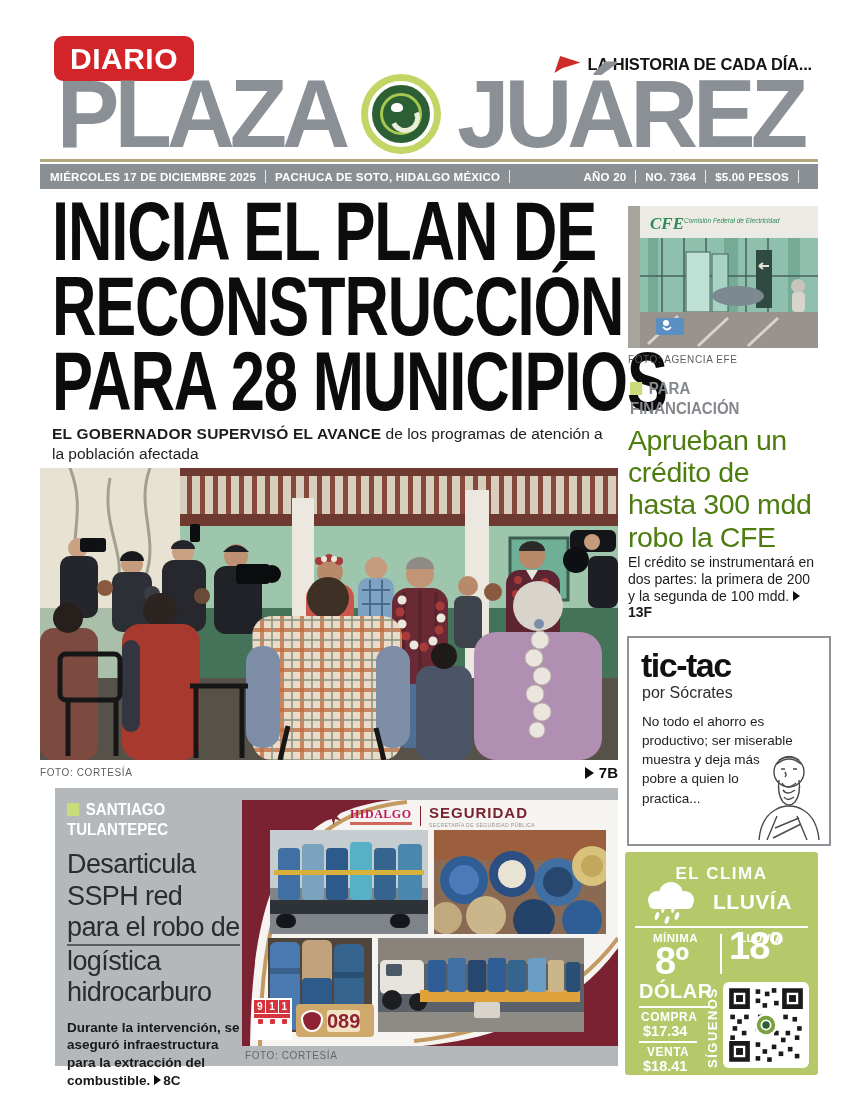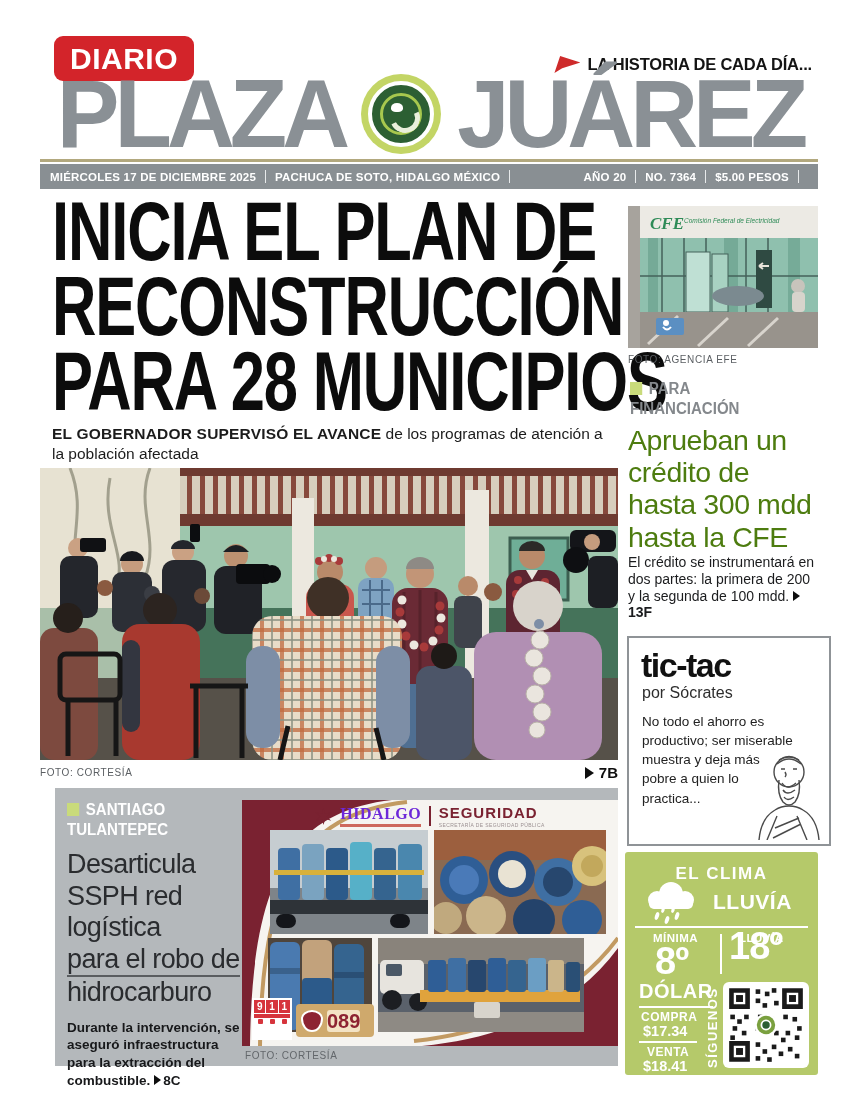--- a/index.html
+++ b/index.html
@@ -51,21 +51,21 @@
   .santiago-headline div { font-size:27px; color:#2a2c2f; line-height:1.17; letter-spacing:-.6px; }
   .santiago-headline .u { border-bottom:2px solid #5a5d60; display:inline-block; }
   .santiago-body { margin-top:10px; width:176px; font-size:13.5px; font-weight:600; color:#17181a; line-height:1.3; }
   .santiago-body .page-ref-inline { font-weight:bold; }
   .tri-icon-sm { display:inline-block; width:0; height:0; border-left:7px solid #0e0e0e; border-top:5px solid transparent; border-bottom:5px solid transparent; margin:0 2px 0 4px; }
 
   
   .security-card { position:absolute; left:187px; top:12px; width:376px; height:246px; background:#f6f4f0; overflow:hidden; }
   .card-bg { position:absolute; left:0; top:0; width:100%; height:100%; }
   .card-header { position:absolute; left:0; top:3px; width:100%; height:26px; display:flex; align-items:center; justify-content:center; gap:8px; }
-  .hidalgo-word { font-family:"Liberation Serif", serif; font-weight:bold; font-size:16px; color:#6d28d9; letter-spacing:.5px; line-height:1; }
+  .hidalgo-word { font-family:"Liberation Serif", serif; font-weight:bold; font-size:12px; color:#be185d; letter-spacing:.5px; line-height:1; }
   .hidalgo-sub-bar { height:3px; background:#c0392b; margin-top:2px; opacity:.75; }
   .header-divider { width:1.5px; height:20px; background:#7a2231; }
   .seguridad-word { font-weight:bold; font-size:15px; color:#7a2231; letter-spacing:1px; line-height:1; }
   .seguridad-sub { font-size:5px; color:#9a8f91; letter-spacing:.4px; margin-top:2px; }
   .card-photo { position:absolute; }
   .badge-911 { position:absolute; left:10px; top:198px; width:40px; height:42px; background:#fff; padding:2px; }
   .badge-911 .digits { display:flex; gap:1px; }
   .badge-911 .digits span { flex:1; background:#d6343c; color:#fff; font-weight:bold; font-size:10px; text-align:center; padding:1px 0; }
   .badge-911 .bar { height:4px; background:#d6343c; margin-top:1px; }
   .badge-911 .dots { display:flex; justify-content:space-around; margin-top:1px; }
@@ -303,22 +303,22 @@
     </span>
   </div>
 
   <div class="abs gray-panel">
 
     <div class="santiago-block">
       <div class="kicker"><span class="sq"></span><span>SANTIAGO TULANTEPEC</span></div>
       <div class="santiago-headline">
         <div>Desarticula</div>
         <div>SSPH red</div>
+        <div><span class="u">para el robo de</span></div>
         <div>logística</div>
-        <div><span class="u">para el robo de</span></div>
         <div>hidrocarburo</div>
       </div>
       <div class="santiago-body"><span>Durante la intervención, se aseguró infraestructura para la extracción del combustible.</span><span class="tri-icon-sm"></span><span class="page-ref-inline">8C</span></div>
     </div>
 
     <div class="security-card">
       <svg class="card-bg" viewBox="0 0 376 246" preserveAspectRatio="none">
         <path d="M0,0 L150,0 C45,12 10,85 8,246 L0,246 Z" fill="#7a2231"></path>
         <path d="M165,2 C55,14 20,88 18,246" stroke="#c29a62" stroke-width="4" fill="none"></path>
         <path d="M376,246 L376,148 C332,208 262,238 180,246 Z" fill="#7a2231"></path>
@@ -468,21 +468,21 @@
     </svg>
   </div>
   <div class="abs photo-caption cfe-caption">FOTO: AGENCIA EFE</div>
 
   <div class="abs kicker cfe-kicker"><span class="sq"></span><span>PARA FINANCIACIÓN</span></div>
 
   <div class="abs cfe-headline">
     <div>Aprueban un</div>
     <div>crédito de</div>
     <div>hasta 300 mdd</div>
-    <div>hasta la CFE</div>
+    <div>robo la CFE</div>
   </div>
 
   <div class="abs cfe-body"><span>El crédito se instrumentará en dos partes: la primera de 200 y la segunda de 100 mdd.</span><span class="tri-icon-sm"></span><span class="page-ref-inline">13F</span></div>
 
   <div class="abs tictac-box">
     <div class="tictac-title">tic-tac</div>
     <div class="tictac-byline">por Sócrates</div>
     <div class="tictac-text">No todo el ahorro es productivo; ser miserable muestra y deja más pobre a quien lo practica...</div>
     <svg class="socrates" width="76" height="90" viewBox="0 0 76 90">
       <g stroke="#4a4a4a" stroke-width="1.4" fill="none">

